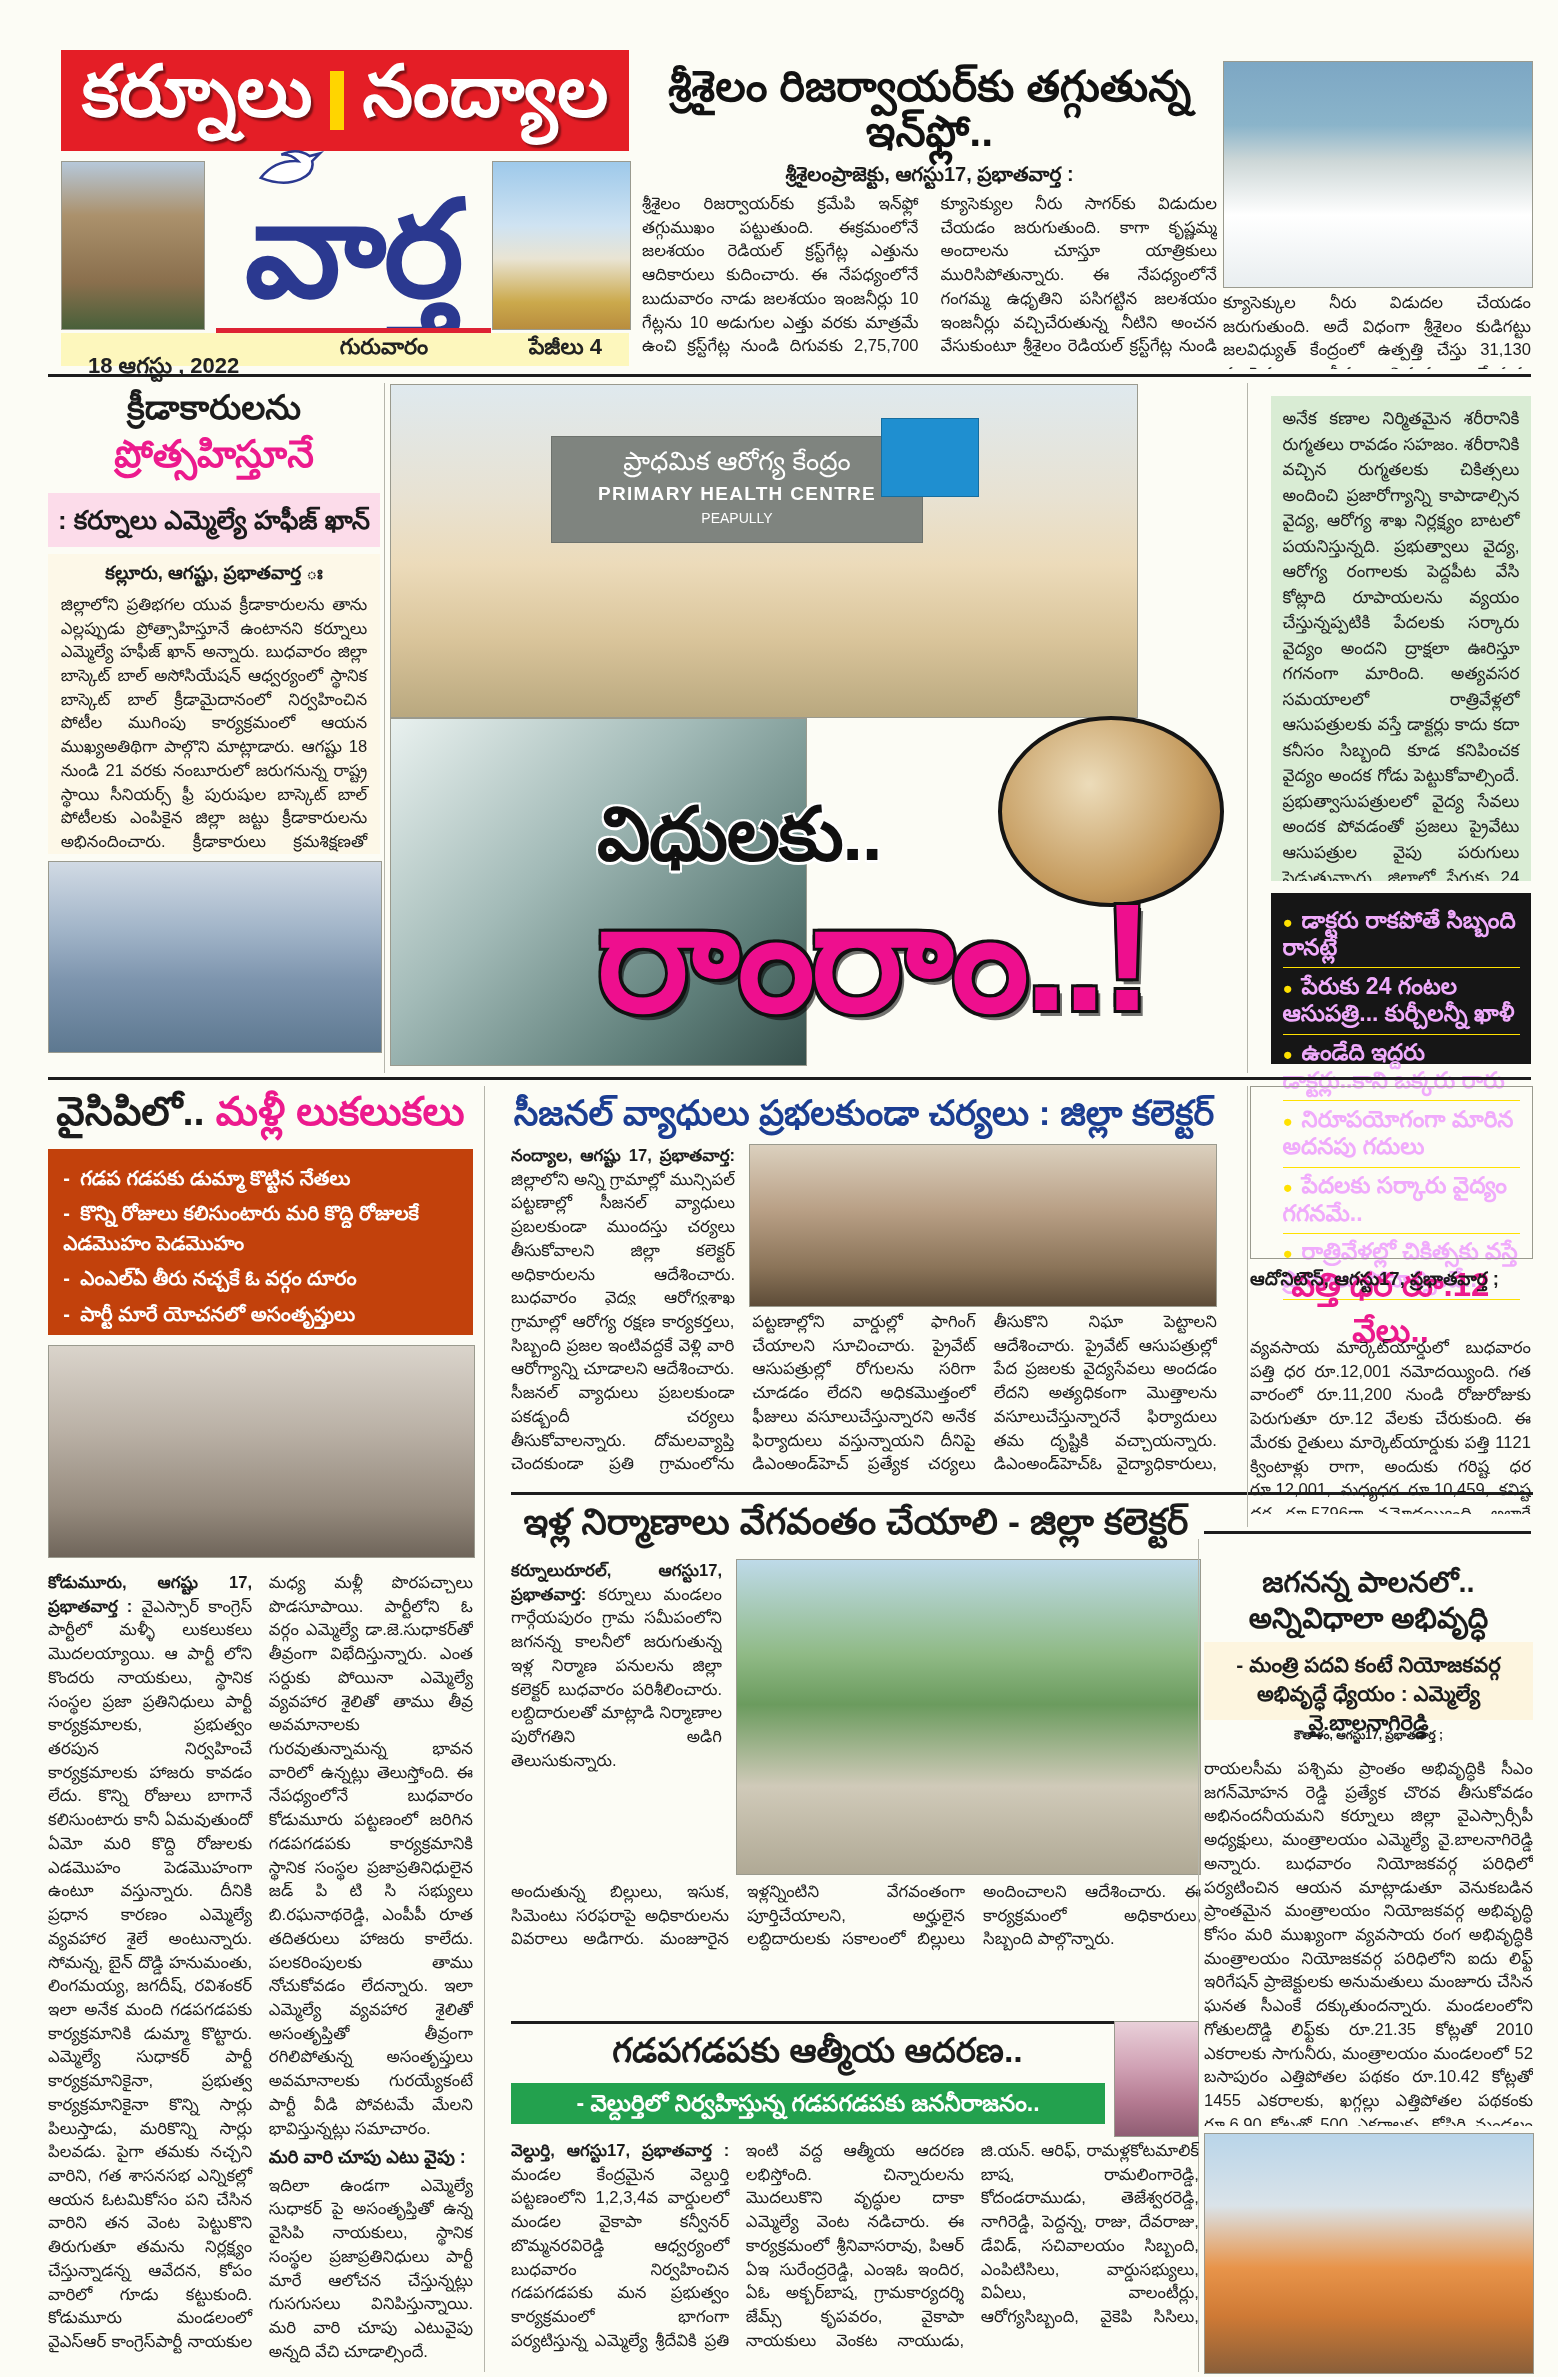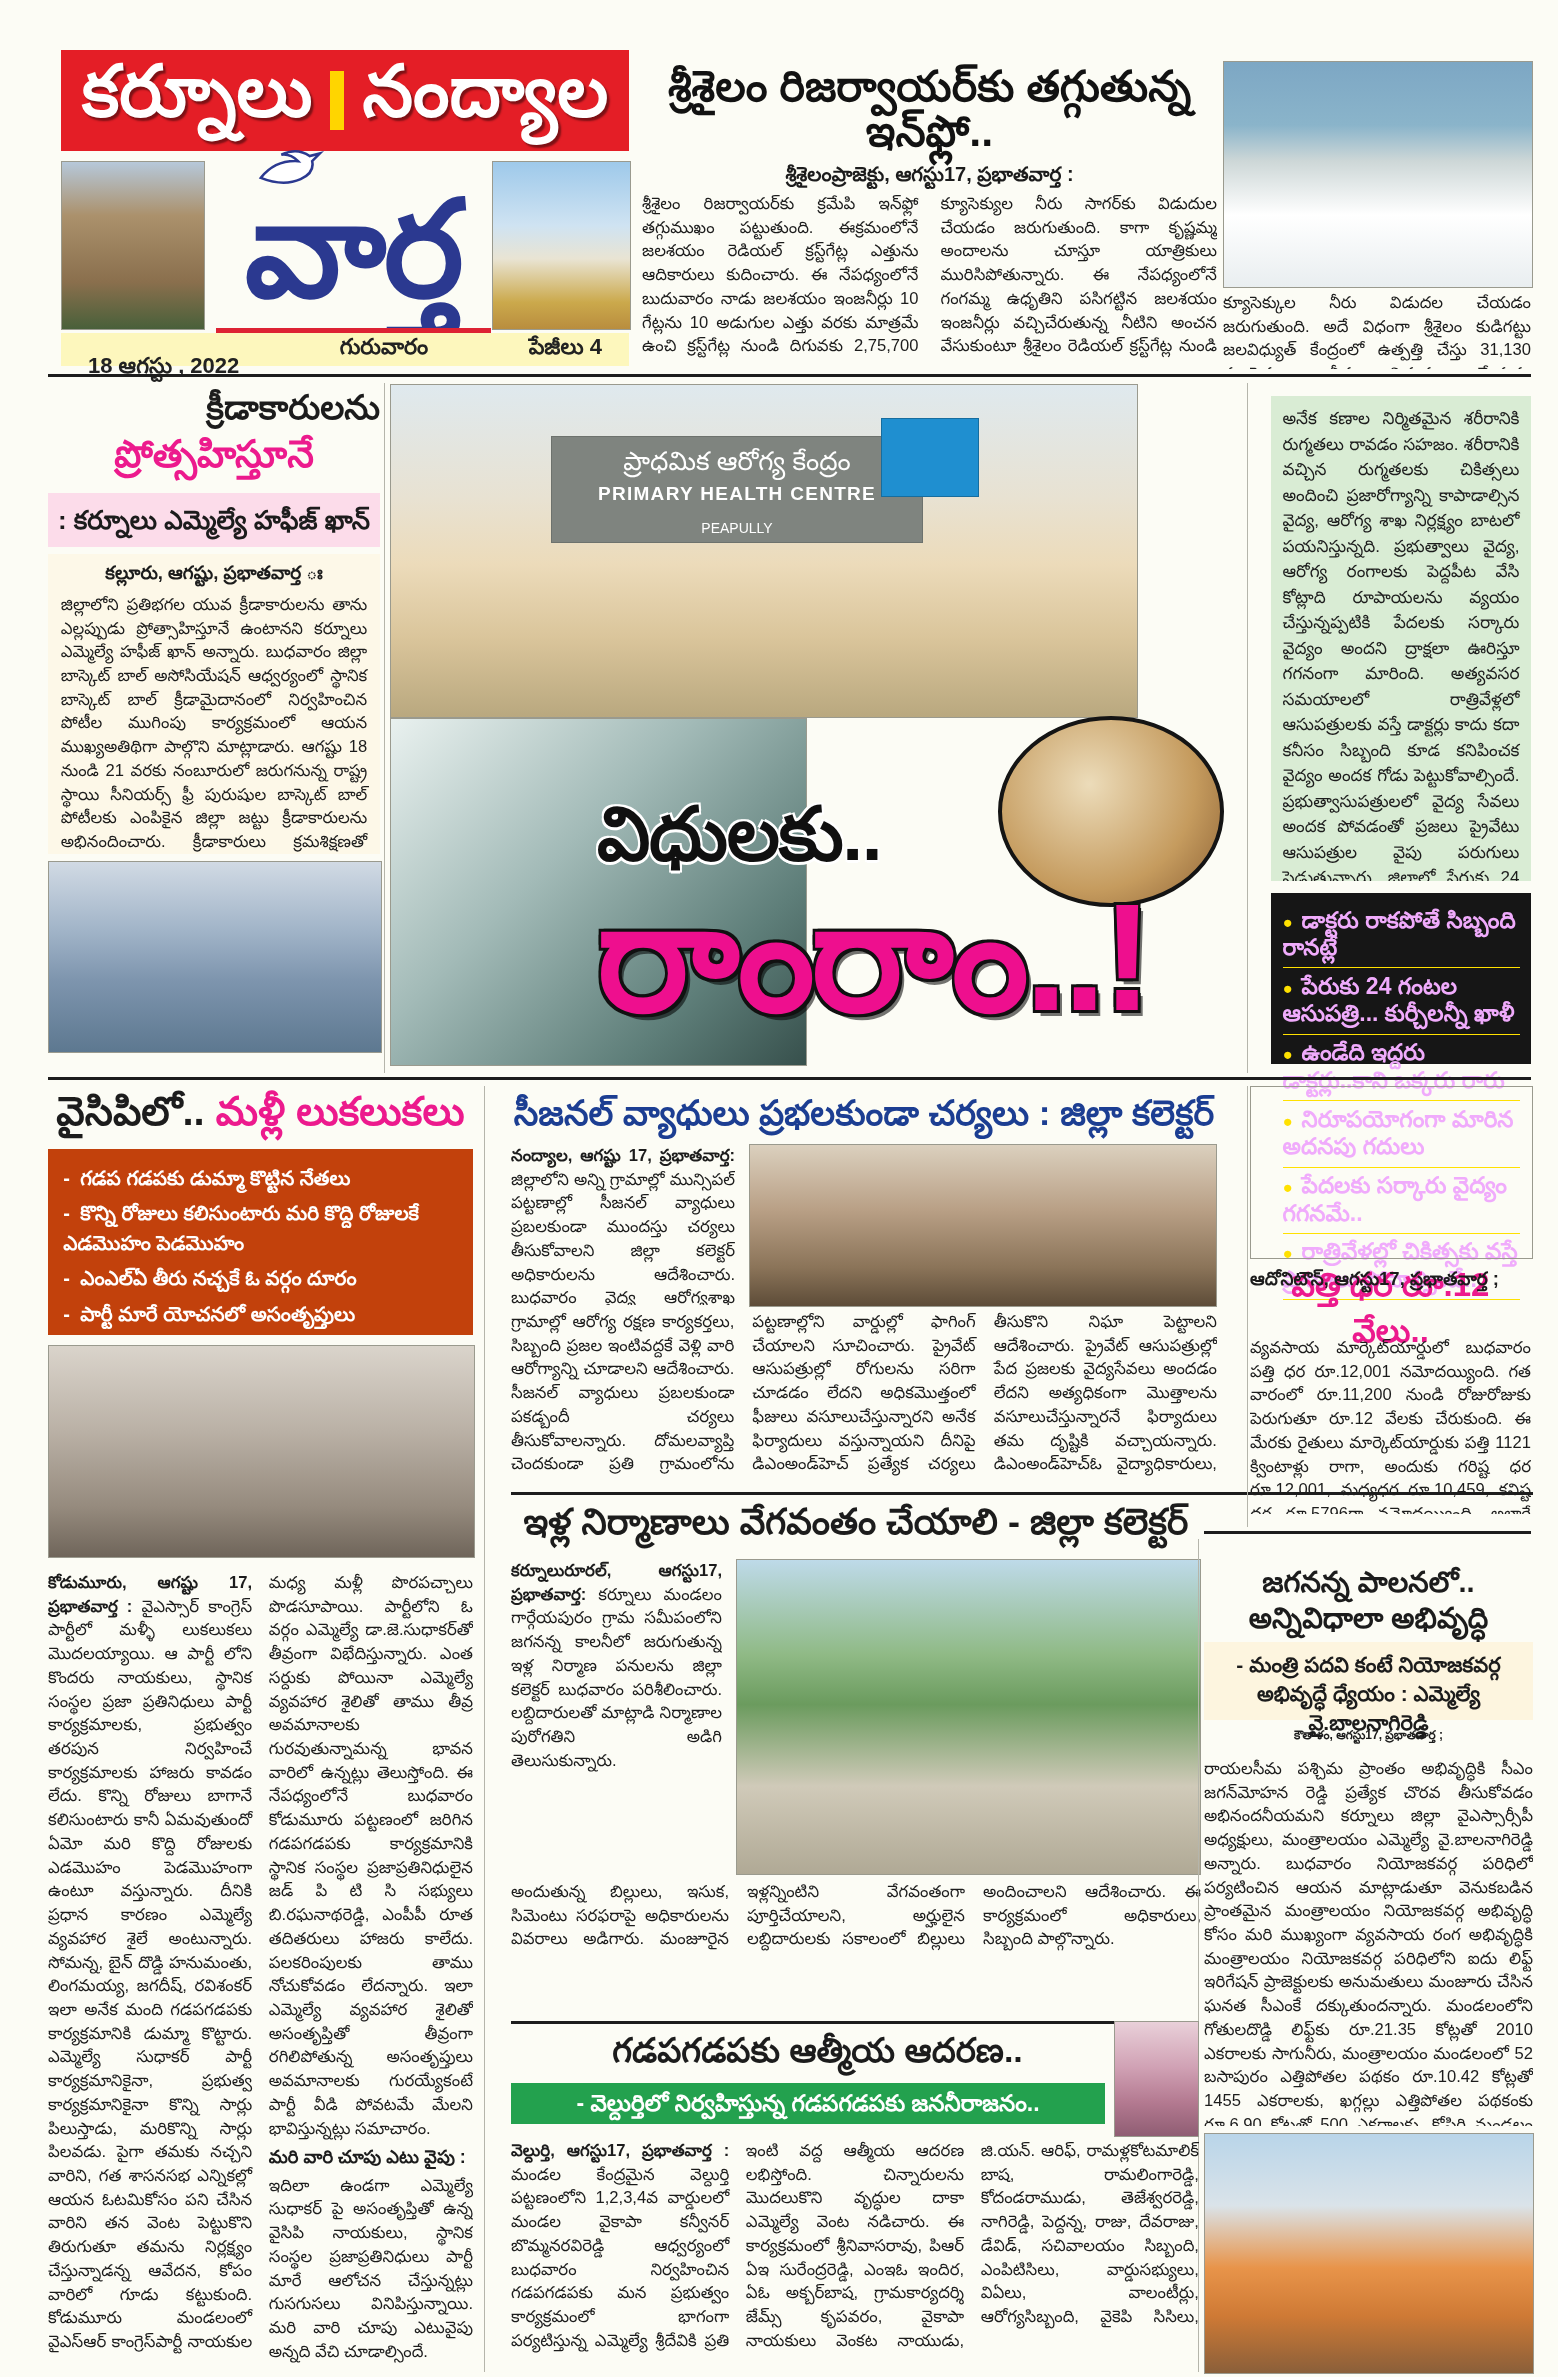--- a/index.html
+++ b/index.html
@@ -80,34 +80,34 @@
 
   <div class="abs" style="left:642px;top:64px;width:575px;height:97px;font-size:43px;font-weight:bold;text-align:center;line-height:1.05;color:#121212;">శ్రీశైలం రిజర్వాయర్‌కు తగ్గుతున్న ఇన్‌ఫ్లో..</div>
   <div class="abs byl" style="left:642px;top:163px;width:575px;text-align:center;font-size:20px;">శ్రీశైలంప్రాజెక్టు, ఆగస్టు17, ప్రభాతవార్త :</div>
   <div class="abs jt ovh body-sm" style="left:642px;top:192px;width:575px;height:176px;column-count:2;column-gap:22px;">శ్రీశైలం రిజర్వాయర్‌కు క్రమేపి ఇన్‌ఫ్లో తగ్గుముఖం పట్టుతుంది. ఈక్రమంలోనే జలశయం రెడియల్ క్రస్ట్‌గేట్ల ఎత్తును ఆదికారులు కుదించారు. ఈ నేపధ్యంలోనే బుదువారం నాడు జలశయం ఇంజనీర్లు 10 గేట్లను 10 అడుగుల ఎత్తు వరకు మాత్రమే ఉంచి క్రస్ట్‌గేట్ల నుండి దిగువకు 2,75,700 క్యూసెక్యుల నీరు సాగర్‌కు విడుదుల చేయడం జరుగుతుంది. కాగా కృష్ణమ్మ అందాలను చూస్తూ యాత్రికులు మురిసిపోతున్నారు. ఈ నేపధ్యంలోనే గంగమ్మ ఉధృతిని పసిగట్టిన జలశయం ఇంజనీర్లు వచ్చిచేరుతున్న నీటిని అంచన వేసుకుంటూ శ్రీశైలం రెడియల్ క్రస్ట్‌గేట్ల నుండి నీటిని విడుదల చేయడం జరుగుతుంది. ఈక్రమంలోనే శ్రీశైలంకు ఎగువన ఉన్నా జూరాల గేట్లను తేరచి స్పిల్ వే ద్వారా 2,14,135 క్యూసెక్యుల నీరు, విధ్యుత్ ఉత్పత్తి ద్వారా 29,464 క్యూసెక్యుల నీరు, సుంకేసుల నుండి 52,832 క్యూసెక్యుల నీరు, మొత్తం 2,96,431 క్యూసెక్యుల నీటి ప్రవాహం వచ్చి చేరుకుంది. కాగా శ్రీశైలం పూర్తి స్థాయి నీటిమట్టం 885 అడుగులు కాగా డ్యాం నీటినిల్వ సామర్థ్యం 215.807 టియంసిలుగా ఉంటుంది. ఈక్రమంలోనే శ్రీశైలం రిజర్వయర్ బుదువారం సాయంత్రం 6 గంటల సమయానికి నీటిమట్టం 884.90 అడుగులుగా ఉండగా నీటినిల్వ సామర్థ్యం 209.5948 టియంసిలుగా నమొదు అయింది. అదే విధంగా వచ్చిచేరుతున్న వరద నీటి ప్రవాహంతో తెలంగాణా రాష్ట్రం ఎడమ గట్టు జలవిధ్యుత్ కేంద్రాల్లో టి.ఎస్.జెన్-కో అదికారులు విధ్యుత్ ఉత్పత్తిని కోనసాగిస్తు ఉత్పత్తి అనంతరం దిగువకు 31,784</div>
 
   <div class="ph ph-dam" style="left:1223px;top:61px;width:308px;height:225px;"></div>
   <div class="abs jt ovh body-sm" style="left:1223px;top:291px;width:308px;height:78px;">క్యూసెక్కుల నీరు విడుదల చేయడం జరుగుతుంది. అదే విధంగా శ్రీశైలం కుడిగట్టు జలవిధ్యుత్ కేంద్రంలో ఉత్పత్తి చేస్తు 31,130 క్యూసెక్కుల నీరు విడుదల చేయడం జరుగుతుంది.</div>
 
   <div class="hrule" style="left:48px;top:374px;width:1483px;"></div>
 
-  <div class="abs" style="left:48px;top:388px;width:332px;text-align:right;font-size:34px;font-weight:bold;">క్రీడాకారులను</div>
+  <div class="abs" style="left:48px;top:388px;width:332px;text-align:center;font-size:34px;font-weight:bold;">క్రీడాకారులను</div>
   <div class="abs" style="left:48px;top:433px;width:332px;text-align:center;font-size:38px;font-weight:bold;color:#ec1a8d;">ప్రోత్సహిస్తూనే ఉంటాం..</div>
   <div class="abs pinkbox" style="left:48px;top:493px;width:332px;height:54px;line-height:54px;font-size:26px;">: కర్నూలు ఎమ్మెల్యే హఫీజ్ ఖాన్ ..</div>
   <div class="abs creambox ovh" style="left:48px;top:554px;width:332px;height:300px;padding:7.7px 12.8px;box-sizing:border-box;">
     <div class="byl" style="text-align:center;font-size:18.5px;margin-bottom:5.1px;">కల్లూరు, ఆగష్టు, ప్రభాతవార్త ః</div>
     <div class="jt body-sm">జిల్లాలోని ప్రతిభగల యువ క్రీడాకారులను తాను ఎల్లప్పుడు ప్రోత్సాహిస్తూనే ఉంటానని కర్నూలు ఎమ్మెల్యే హఫీజ్ ఖాన్ అన్నారు. బుధవారం జిల్లా బాస్కెట్ బాల్ అసోసియేషన్ ఆధ్వర్యంలో స్థానిక బాస్కెట్ బాల్ క్రీడామైదానంలో నిర్వహించిన పోటీల ముగింపు కార్యక్రమంలో ఆయన ముఖ్యఅతిథిగా పాల్గొని మాట్లాడారు. ఆగష్టు 18 నుండి 21 వరకు నంబూరులో జరుగనున్న రాష్ట్ర స్థాయి సీనియర్స్ ఫ్రీ పురుషుల బాస్కెట్ బాల్ పోటీలకు ఎంపికైన జిల్లా జట్టు క్రీడాకారులను అభినందించారు. క్రీడాకారులు క్రమశిక్షణతో రాణించి జిల్లాకు పేరు తేవాలని ఆకాంక్షించారు. విజేతలకు బహుమతులు అందజేశారు. ఈ కార్యక్రమంలో జిల్లా బాస్కెట్ బాల్ అసోసియేషన్ అధ్యక్షులు శ్రీకర్ రెడ్డి, కోచ్‌లు, క్రీడాకారులు, నిర్వాహకులు తదితరులు పాల్గొన్నారు. క్రీడాకారులకు అవసరమైన సదుపాయాల కల్పనకు కృషి చేస్తానని ఎమ్మెల్యే హామీ ఇచ్చారు.</div>
   </div>
   <div class="ph ph-children" style="left:48px;top:861px;width:332px;height:190px;"></div>
 
   <div class="ph ph-phc" style="left:390px;top:384px;width:746px;height:332px;">
     <div class="signboard" style="left:160px;top:51px;width:370px;height:96px;padding-top:9px;">
       <div style="font-size:26px;">ప్రాధమిక ఆరోగ్య కేంద్రం</div>
       <div style="font-size:19px;font-weight:bold;letter-spacing:1.3px;">PRIMARY HEALTH CENTRE</div>
-      <div style="font-size:14px;margin-top:15px;">PEAPULLY</div>
+      <div style="font-size:14px;margin-top:5px;">PEAPULLY</div>
       <div style="position:absolute;right:-57px;top:-19px;width:96px;height:77px;background:#1f8fd0;border:1.3px solid #176d9e;"></div>
     </div>
   </div>
   <div class="ph ph-lab" style="left:390px;top:718px;width:415px;height:346px;"></div>
   <div class="ph ph-desk" style="left:998px;top:716px;width:218px;height:183px;border-radius:50%;border:4.5px solid #141414;"></div>
 
   <div class="abs outline-blk" style="left:597px;top:791px;font-size:75px;font-weight:900;letter-spacing:-1.3px;">విధులకు..</div>
   <div class="abs outline-pnk" style="left:597px;top:874px;font-size:152px;font-weight:900;line-height:1.1;letter-spacing:-3.8px;">రాంరాం..!</div>
 
   <div class="abs greenpara ovh" style="left:1271px;top:396px;width:260px;height:485px;padding:10.2px 11.5px;box-sizing:border-box;">

